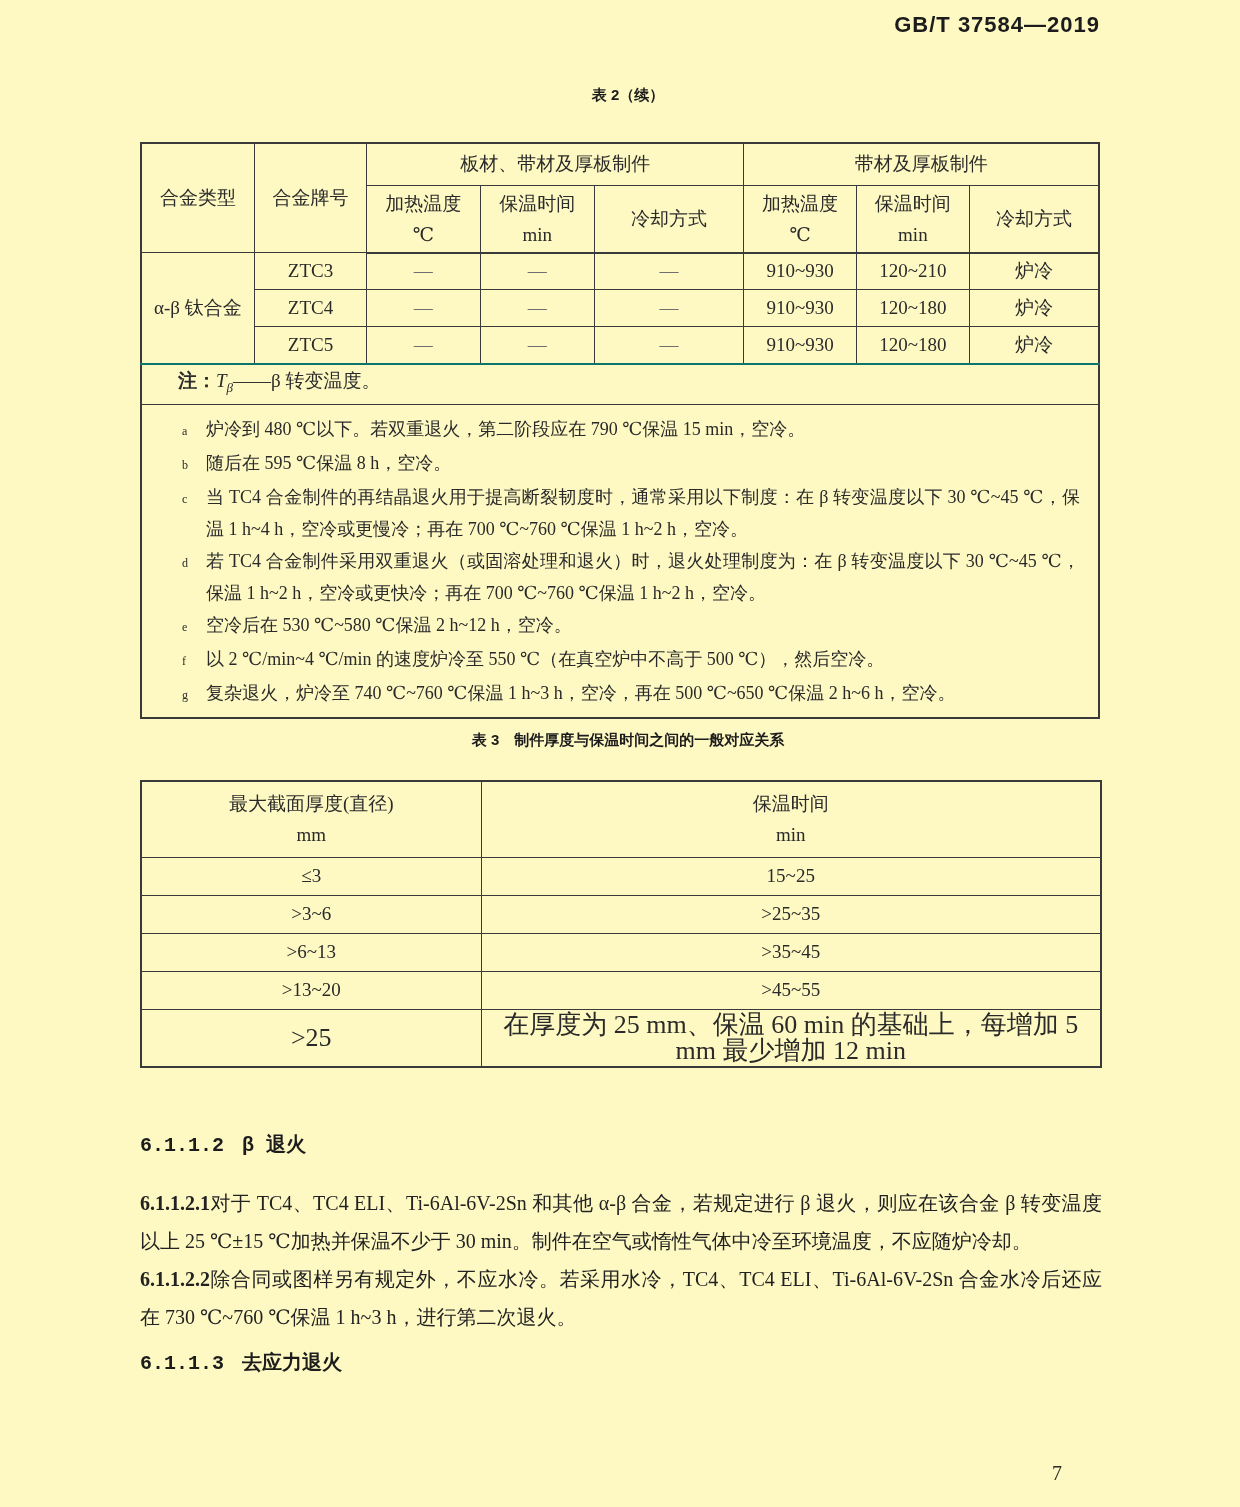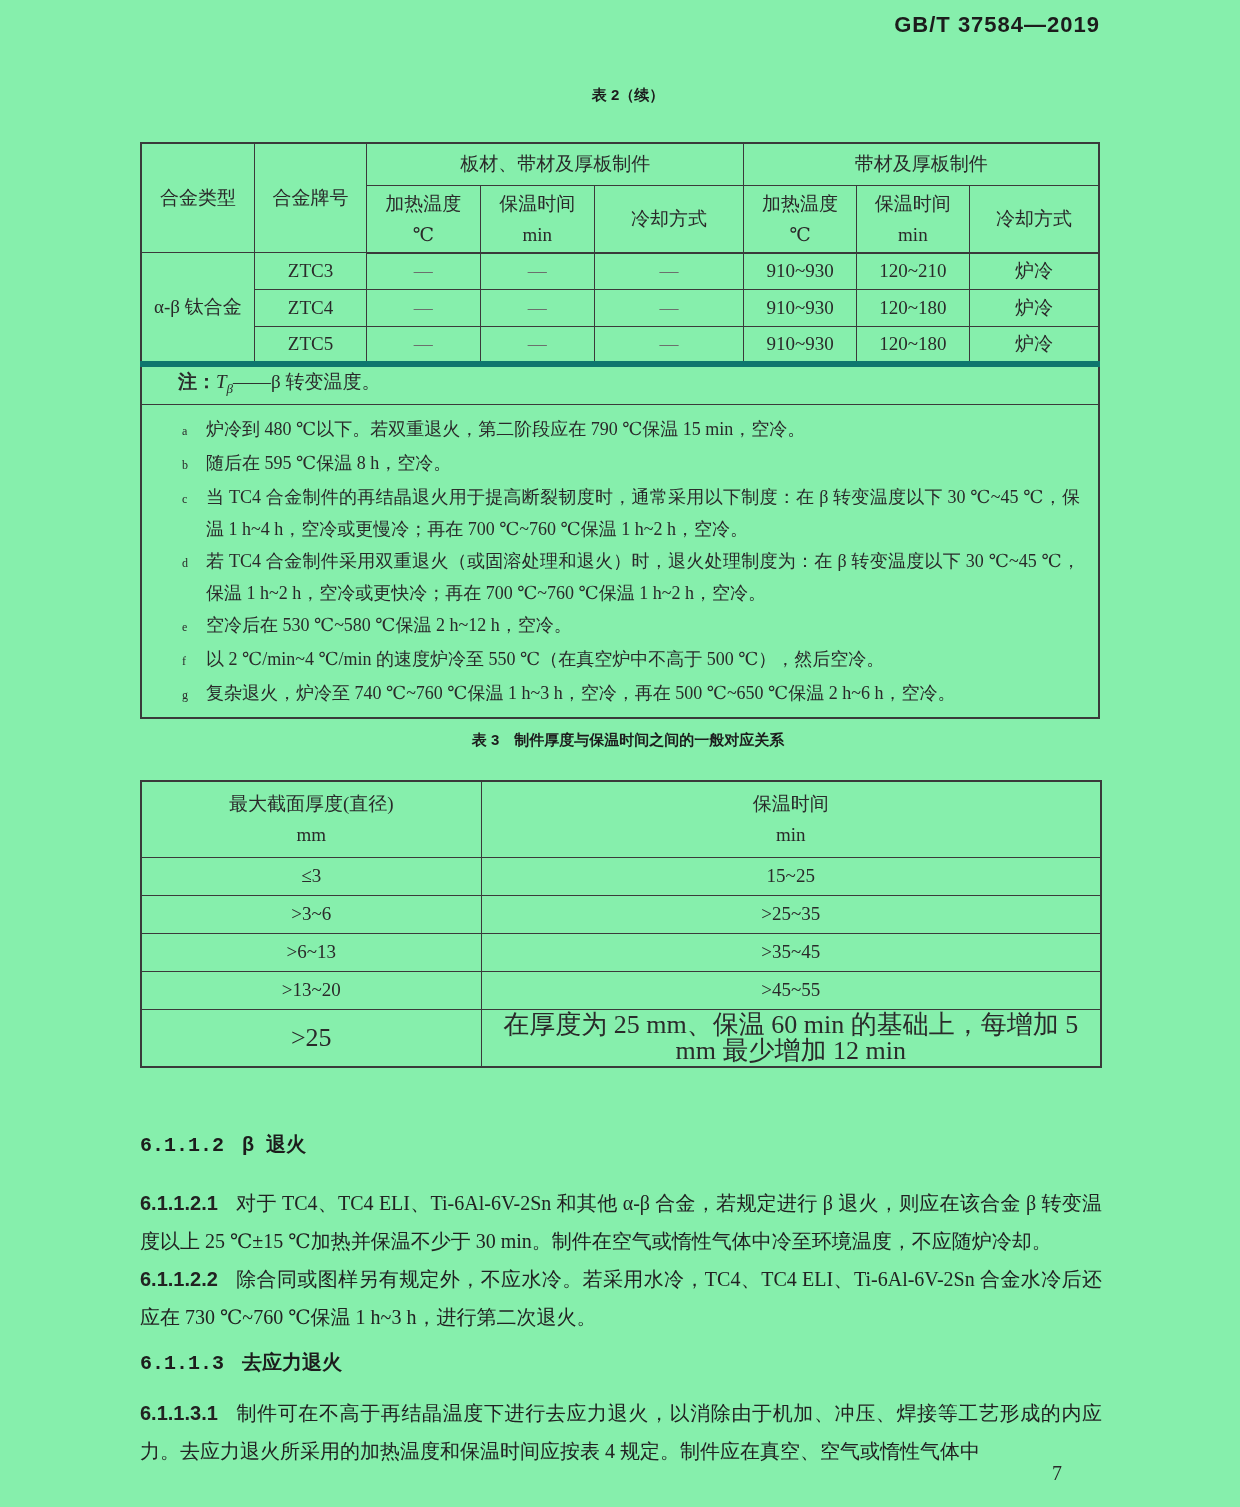--- a/index.html
+++ b/index.html
@@ -1,20 +1,20 @@
 <!DOCTYPE html>
 <html><head>
 <meta charset="utf-8">
 <style>
   * { margin:0; padding:0; box-sizing:border-box; }
   html,body { background:#ffffff; }
   .page {
     position:relative;
     width:1240px; height:1507px;
-    background:#86efac;
+    background:#fef9c3;
     font-family:"Liberation Serif","DejaVu Serif",serif;
     color:#222222;
     overflow:hidden;
   }
   .doc-header {
     position:absolute; top:12px; right:140px;
     font-family:"Liberation Sans","DejaVu Sans",sans-serif;
     font-weight:bold; font-size:22px; letter-spacing:1px; color:#1c1c1c;
   }
   .tbl-title {
@@ -39,21 +39,21 @@
     padding:2px 4px;
   }
   .t2 { top:142px; width:960px; }
   .t3 { top:780px; width:960px; }
 
   .t2 tr.group-row td { height:42px; }
   .t2 tr.subhead td { height:62px; border-bottom:2px solid #3a3a3a; }
   .t2 tr.datarow td { height:37px; }
   .t2 tr.datarow td.dash { color:#6a6a6a; }
   .t2 tr.note-row td {
-    height:41px; border-top:6px solid #0f766e;
+    height:41px; border-top:2px solid #0f766e;
     text-align:left; padding-left:36px; font-size:19px;
   }
   .t2 tr.note-row .note-label {
     font-family:"Liberation Sans","DejaVu Sans",sans-serif;
     font-weight:bold;
   }
   .t2 tr.note-row i { font-style:italic; }
   .t2 tr.note-row sub { font-size:13px; font-style:italic; }
   .t2 td.footnote-cell {
     text-align:left; vertical-align:top;
@@ -76,22 +76,22 @@
     font-family:Liberation Mono, monospace;
     font-size:20px; font-weight:bold; color:#1c1c1c;
     line-height:24px; margin:4px 0 26px 0;
   }
   h3.sec .sec-num { margin-right:18px; }
   h3.sec.sec-2 { margin-top:16px; margin-bottom:18px; }
   p.clause {
     line-height:38px; text-align:justify; margin:0;
   }
   p.clause .clause-num {
-    font-family:Liberation Sans, sans-serif;
-    font-weight:bold; margin-right:18px;
+    font-family:Liberation Serif, serif;
+    font-weight:bold; 
   }
   .page-number {
     position:absolute; top:1462px; left:1052px;
     font-size:20px; color:#2a2a2a;
   }
 </style>
 </head>
 <body>
 
 <div class="page">
@@ -253,20 +253,17 @@
     </h3>
     <p class="clause">
       <span class="clause-num">6.1.1.2.1</span><span>对于 TC4、TC4 ELI、Ti-6Al-6V-2Sn 和其他 α-β 合金，若规定进行 β 退火，则应在该合金 β 转变温度以上 25 ℃±15 ℃加热并保温不少于 30 min。制件在空气或惰性气体中冷至环境温度，不应随炉冷却。</span>
     </p>
     <p class="clause">
       <span class="clause-num">6.1.1.2.2</span><span>除合同或图样另有规定外，不应水冷。若采用水冷，TC4、TC4 ELI、Ti-6Al-6V-2Sn 合金水冷后还应在 730 ℃~760 ℃保温 1 h~3 h，进行第二次退火。</span>
     </p>
     <h3 class="sec sec-2">
       <span class="sec-num">6.1.1.3</span><span>去应力退火</span>
     </h3>
-    <p class="clause">
-      <span class="clause-num">6.1.1.3.1</span><span>制件可在不高于再结晶温度下进行去应力退火，以消除由于机加、冲压、焊接等工艺形成的内应力。去应力退火所采用的加热温度和保温时间应按表 4 规定。制件应在真空、空气或惰性气体中</span>
-    </p>
   </div>
 
   <div class="page-number">7</div>
 
 </div>
 
 </body></html>

